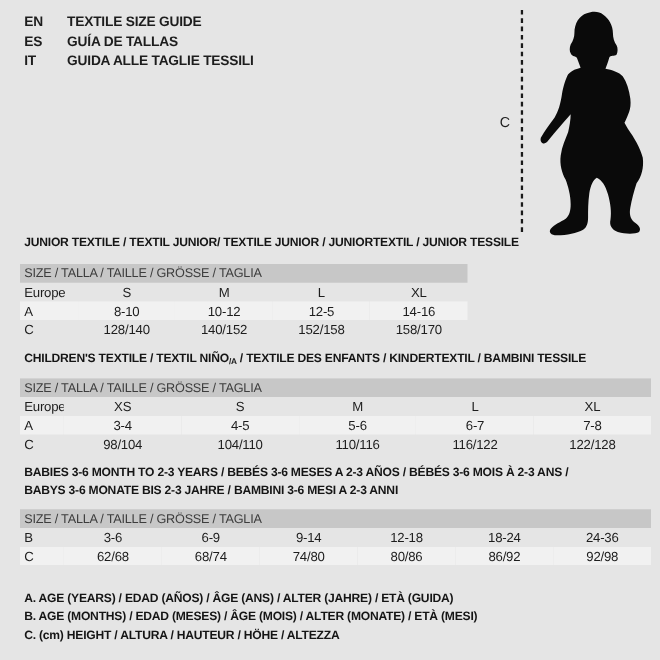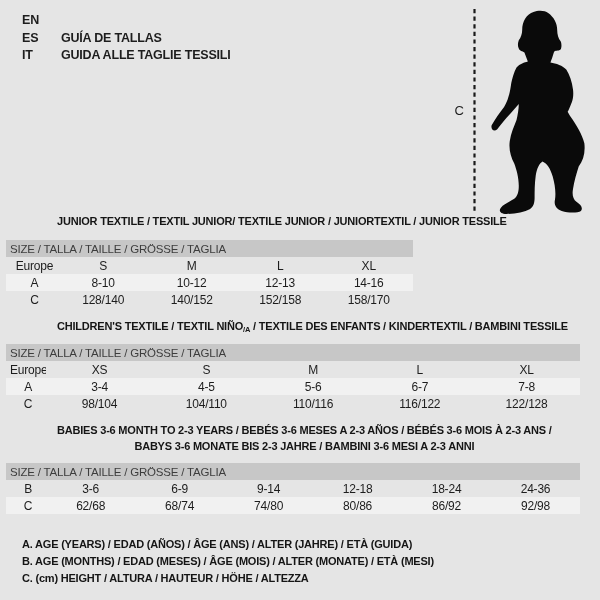--- a/index.html
+++ b/index.html
@@ -14,31 +14,31 @@
   .lang-title { font-weight:bold; font-size:12.5px; letter-spacing:-0.2px; white-space:nowrap; }
 
   
   .baby-svg { position:absolute; left:486px; top:3px; }
   .measure-line { position:absolute; left:473px; top:9px; }
   .measure-label { position:absolute; left:449px; top:103px; width:20px; text-align:center;
                    font-size:13px; letter-spacing:-0.2px; }
 
   
   .tbl-title { position:absolute; left:22px; font-weight:bold; font-size:11px;
-               letter-spacing:-0.2px; color:#151515; white-space:nowrap;margin-left:35px; }
+               letter-spacing:-0.2px; color:#151515; white-space:nowrap; }
   .tbl-title .title-sub { font-size:7.5px; vertical-align:-2px; }
   .tbl-title-multiline { white-space:normal; line-height:16px; }
   .tbl-title-multiline .title-line { white-space:nowrap; }
 
   
-  .size-table { position:absolute; left:6px; border-collapse:collapse; table-layout:fixed;
+  .size-table { position:absolute; left:18px; border-collapse:collapse; table-layout:fixed;
                 font-size:12px; color:#1d1d1d; }
   .size-table td { padding:0; height:17px; text-align:center; vertical-align:middle;
                    letter-spacing:-0.2px; overflow:hidden; }
-  .size-table td.lbl { text-align:center; padding-left:4px; }
+  .size-table td.lbl { text-align:left; padding-left:4px; }
   .bar-row td { background:#c7c7c7; text-align:left; padding-left:4px;
                 font-size:11.5px; color:#3d3d3d; letter-spacing:-0.2px; }
   tr.r-stripe td { background:#f1f1f1; }
 
   .t1 { top:240px; width:407px; }
   .t2 { top:344px; width:574px; }
   .t3 { top:463px; width:574px; }
 
   
   .footnotes { position:absolute; left:22px; top:536px; }
@@ -46,20 +46,21 @@
               letter-spacing:-0.2px; white-space:nowrap; color:#151515; }
 </style>
 </head>
 <body>
 
 <div class="page">
 
   <div class="lang-block">
     <div class="lang-row">
       <span class="lang-code">EN</span>
+      <span class="lang-title">TEXTILE SIZE GUIDE</span>
     </div>
     <div class="lang-row">
       <span class="lang-code">ES</span>
       <span class="lang-title">GUÍA DE TALLAS</span>
     </div>
     <div class="lang-row">
       <span class="lang-code">IT</span>
       <span class="lang-title">GUIDA ALLE TAGLIE TESSILI</span>
     </div>
   </div>
@@ -104,21 +105,21 @@
       <td class="lbl">Europe</td>
       <td>S</td>
       <td>M</td>
       <td>L</td>
       <td>XL</td>
     </tr>
     <tr class="r-stripe">
       <td class="lbl">A</td>
       <td>8-10</td>
       <td>10-12</td>
-      <td>12-13</td>
+      <td>12-5</td>
       <td>14-16</td>
     </tr>
     <tr>
       <td class="lbl">C</td>
       <td>128/140</td>
       <td>140/152</td>
       <td>152/158</td>
       <td>158/170</td>
     </tr>
   </tbody>
@@ -160,21 +161,21 @@
       <td class="lbl">C</td>
       <td>98/104</td>
       <td>104/110</td>
       <td>110/116</td>
       <td>116/122</td>
       <td>122/128</td>
     </tr>
   </tbody>
     </table>
 
-  <div class="tbl-title tbl-title-multiline" style="top:422px;text-align:center;">
+  <div class="tbl-title tbl-title-multiline" style="top:422px;">
     <div class="title-line">BABIES 3-6 MONTH TO 2-3 YEARS / BEBÉS 3-6 MESES A 2-3 AÑOS / BÉBÉS 3-6 MOIS À 2-3 ANS /</div>
     <div class="title-line">BABYS 3-6 MONATE BIS 2-3 JAHRE / BAMBINI 3-6 MESI A 2-3 ANNI</div>
   </div>
   <table class="size-table t3">
     <colgroup>
         <col style="width:7%">
         <col style="width:15.5%">
         <col style="width:15.5%">
         <col style="width:15.5%">
         <col style="width:15.5%">

